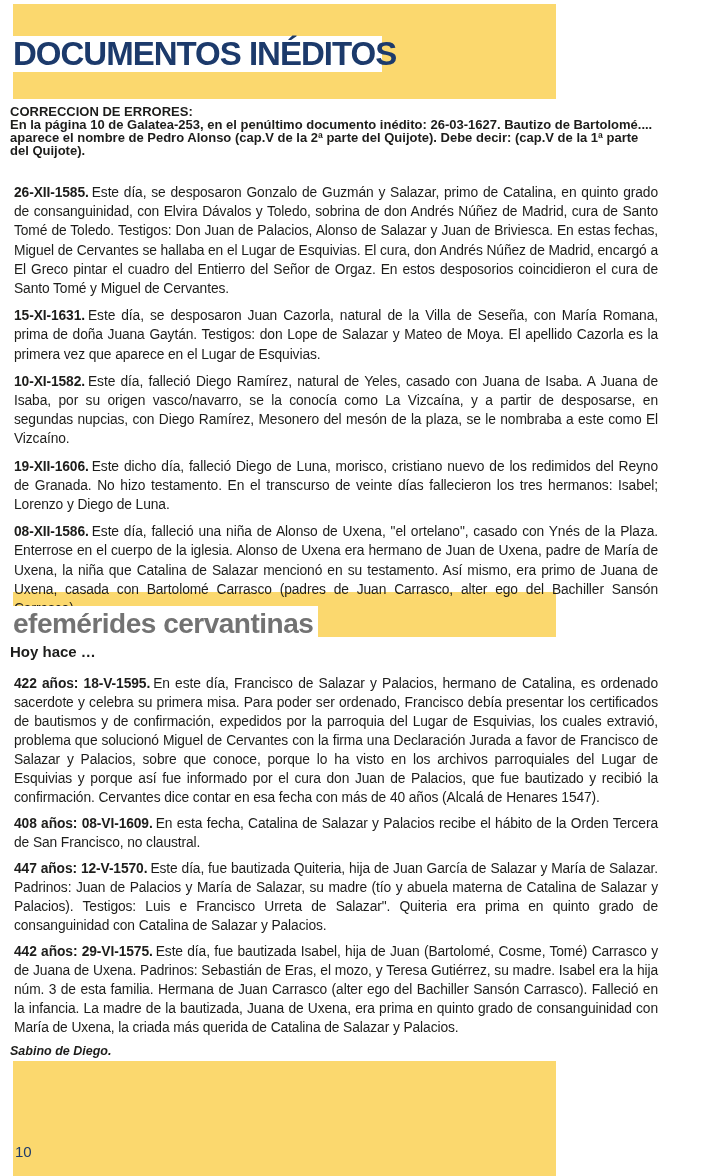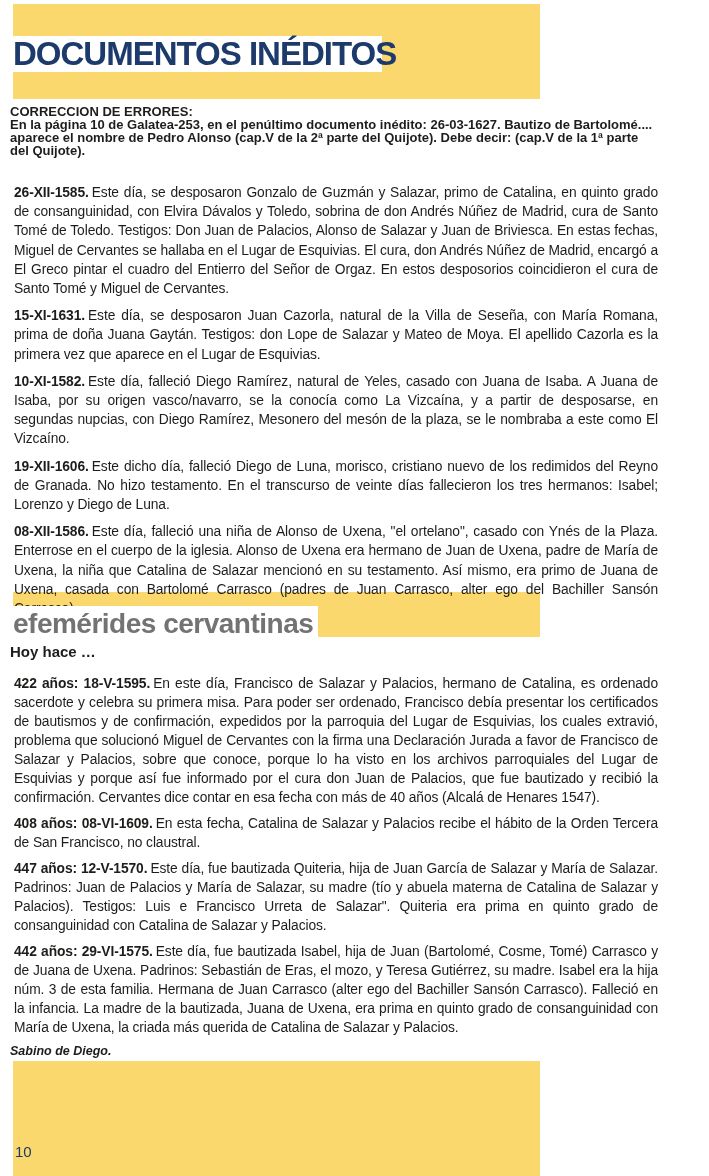--- a/index.html
+++ b/index.html
@@ -10,20 +10,21 @@
     background: #ffffff;
     overflow: hidden;
     font-family: "Liberation Sans", sans-serif;
     color: #1d1d1b;
   }
   .band {
     position: absolute;
     left: 13px;
     width: 527px;
     background: #FBD86E;
+    padding-left: 16px;
   }
   .band-top    { top: 4px;    height: 95px; }
   .band-mid    { top: 592px;  height: 45px; }
   .band-bottom { top: 1061px; height: 115px; }
 
   .title-strip {
     position: absolute;
     left: 0;
     background: #ffffff;
     display: flex;

